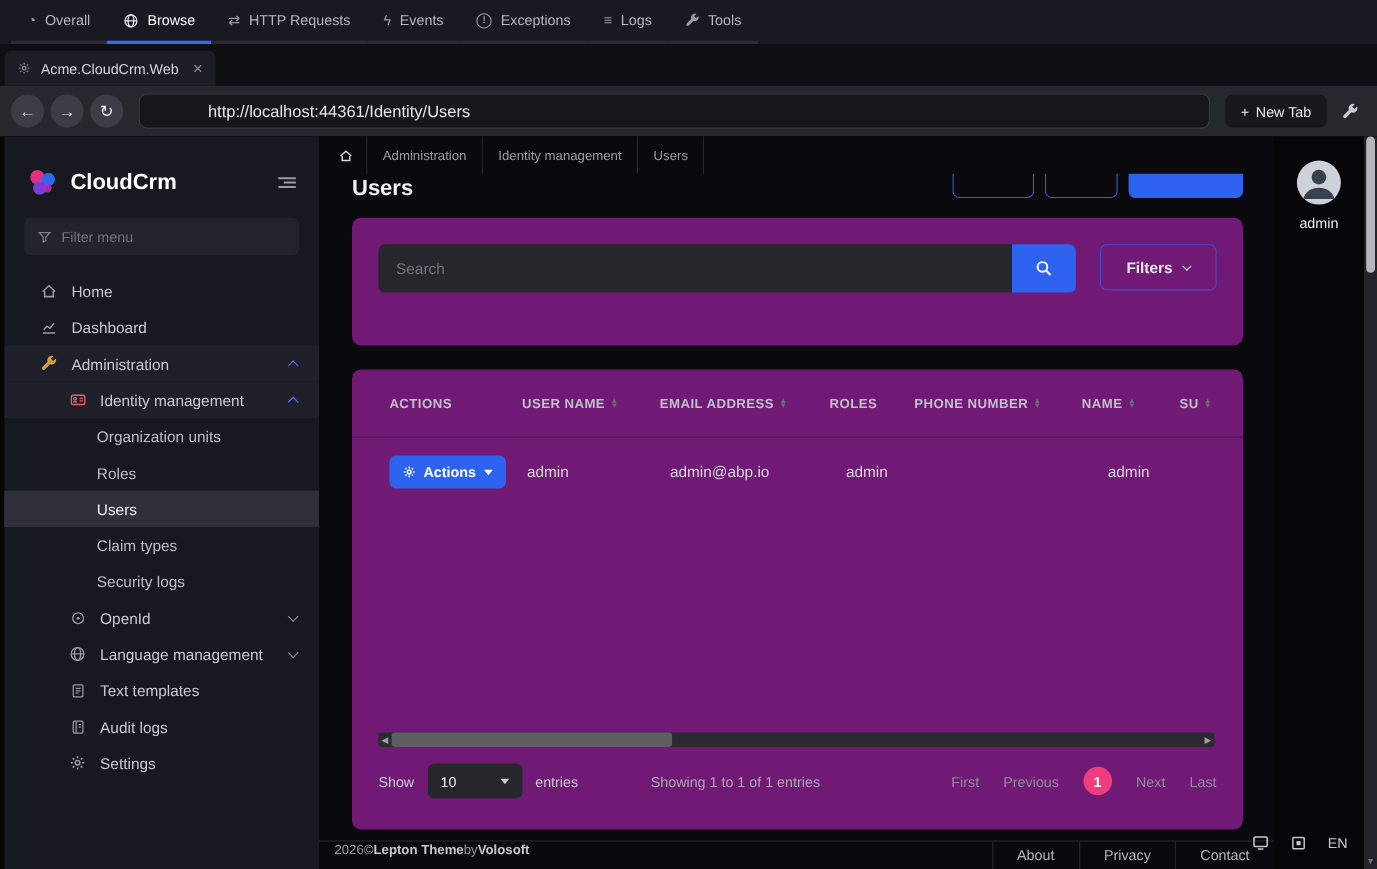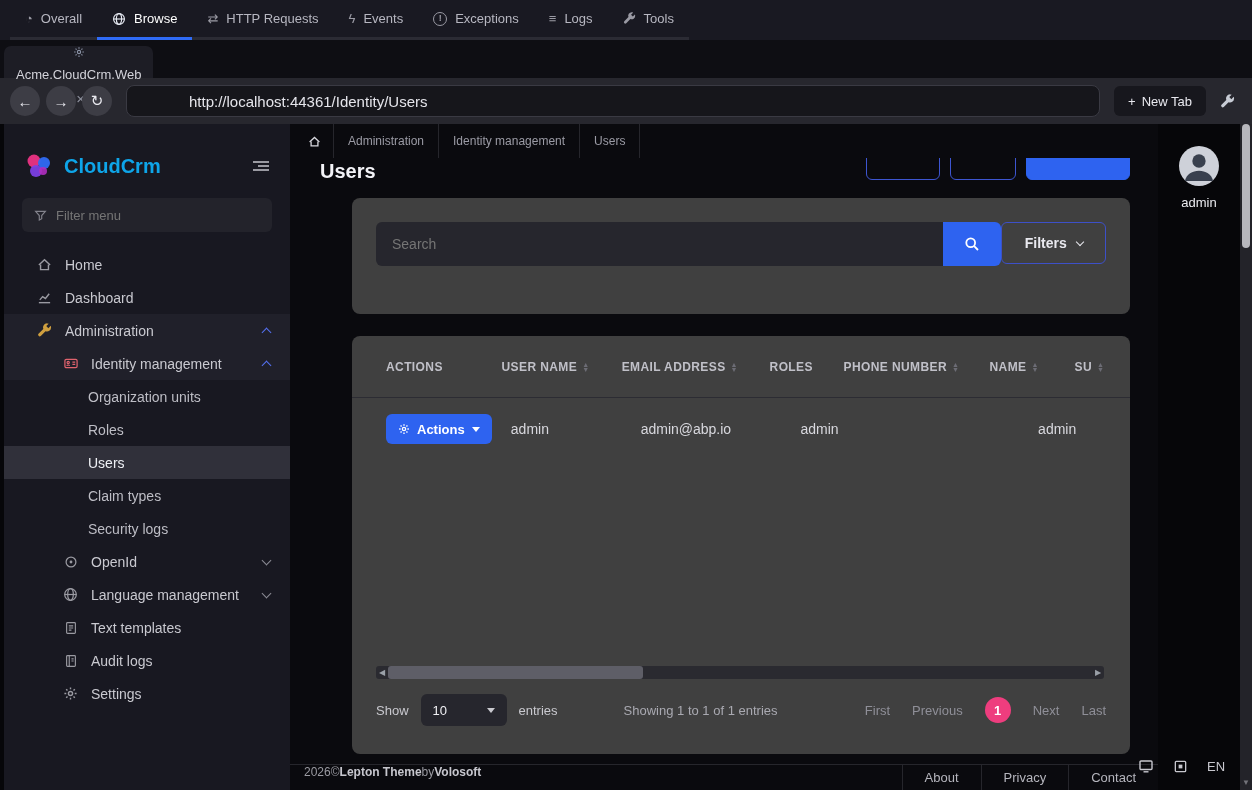--- a/index.html
+++ b/index.html
@@ -10,39 +10,39 @@
   
   .devbar { height:40px; background:#191922; display:flex; align-items:stretch; padding-left:10px; }
   .devtab { display:flex; align-items:center; gap:8px; padding:0 15px; font-size:13px; color:#b7b7c1; border-bottom:3px solid #2b2b34; cursor:pointer; white-space:nowrap; }
   .devtab.active { color:#fff; border-bottom-color:#2f6bf6; }
   .ticon { display:flex; align-items:center; color:#9a9aa4; font-size:13px; line-height:1; }
   .devtab.active .ticon { color:#e7eaf3; }
   .bang { width:14px; height:14px; border:1.4px solid currentColor; border-radius:50%; font-size:9px; display:flex; align-items:center; justify-content:center; font-weight:bold; }
 
   
   .tabstrip { height:38px; background:#0e0e13; display:flex; align-items:flex-end; padding-left:4px; }
-  .btab { height:32px; background:#1d1d25; display:flex; align-items:center; gap:9px; padding:0 12px; font-size:13px; color:#d3d3da; border-radius:7px 7px 0 0; cursor:pointer;flex-direction:column; }
+  .btab { height:32px; background:#1d1d25; display:flex; align-items:center; gap:9px; padding:0 12px; font-size:13px; color:#d3d3da; border-radius:7px 7px 0 0; cursor:pointer; }
   .btab .bicon { display:flex; color:#8b93a6; }
   .btab .close { color:#9093a0; font-size:15px; line-height:1; margin-left:4px; cursor:pointer; }
 
   
   .toolbar { height:46px; background:#27272e; display:flex; align-items:center; padding:0 10px; gap:6px; }
   .navbtn { width:30px; height:30px; border-radius:50%; background:#3d3d45; color:#e9e9ef; display:flex; align-items:center; justify-content:center; font-size:15px; cursor:pointer; flex-shrink:0; }
   .urlbar { flex:1; height:32px; margin:0 8px; background:#16161b; border:1px solid #3a3a43; border-radius:8px; display:flex; align-items:center; padding:0 14px; }
   .urlbar input { background:transparent; border:0; outline:0; color:#e5e5eb; font-size:15px; width:100%; font-family:inherit;padding-left:48px; }
   .newtab { height:30px; background:#17171d; border-radius:6px; color:#e9e9ef; font-size:13px; display:flex; align-items:center; gap:6px; padding:0 14px; cursor:pointer; flex-shrink:0; }
   .toolwrench { width:30px; display:flex; justify-content:center; color:#c8ccd5; flex-shrink:0; }
 
   
   .app { display:flex; height:666px; background:#060609; }
 
   
   .sidebar { width:286px; background:#181821; padding-top:18px; flex-shrink:0; margin-left:4px; }
   .brandrow { height:48px; display:flex; align-items:center; gap:10px; padding:0 20px; }
-  .brand { font-size:20px; font-weight:bold; color:#0ea5e9; flex:1; }
+  .brand { font-size:20px; font-weight:bold; color:#ffffff; flex:1; }
   .collapse { color:#9a9aa2; display:flex; cursor:pointer; }
   .filterbox { margin:8px 18px 16px; height:34px; background:#23232b; border-radius:6px; display:flex; align-items:center; gap:9px; padding:0 12px; color:#83838c; }
   .filterbox input { background:transparent; border:0; outline:0; color:#a3a3a3; font-size:13px; width:100%; font-family:inherit; }
   .nav-item { height:33px; display:flex; align-items:center; gap:12px; padding:0 20px 0 32px; font-size:14px; color:#c9c9d0; cursor:pointer; }
   .nav-item.lvl2 { padding-left:58px; }
   .nav-item.lvl3 { padding-left:84px; color:#bdbdc5; }
   .nav-item.hl { background:#20202a; }
   .nav-item.sel { background:#30303a; color:#eef0f5; }
   .nicon { width:17px; display:flex; justify-content:center; color:#9a9aa2; flex-shrink:0; }
   .nicon.gold { color:#cf9f3f; }
@@ -61,21 +61,21 @@
   .crumbcell.homecell { color:#d8d8de; padding:0 12px; }
   .content { flex:1; position:relative; overflow:hidden; padding:2px 28px 0 30px; }
   .pagehead { display:flex; justify-content:space-between; align-items:flex-start; height:34px; }
   .pagetitle { font-size:20px; font-weight:bold; color:#f3f3f7; }
   .headbtns { display:flex; gap:10px; margin-top:-16px; }
   .hbtn { height:36px; border:1px solid #3d55d0; border-radius:6px; background:transparent; cursor:pointer; }
   .hbtn.b1 { width:74px; }
   .hbtn.b2 { width:66px; }
   .hbtn.primary { width:104px; background:#2e63f0; border-color:#2e63f0; }
 
-  .card { background:#404040; border-radius:8px;margin-left:32px; }
+  .card { background:#701a75; border-radius:8px; }
   .searchcard { margin-top:4px; height:116px; padding:24px; display:flex; justify-content:space-between; align-items:flex-start; }
   .searchgroup { display:flex; width:634px; height:44px; }
   .searchgroup input { flex:1; background:#26262d; border:0; outline:0; border-radius:6px 0 0 6px; color:#cfcfd6; font-size:14px; padding:0 16px; font-family:inherit; }
   .searchbtn { width:58px; background:#2e63f0; border:0; border-radius:0 6px 6px 0; display:flex; align-items:center; justify-content:center; color:#fff; cursor:pointer; }
   .filtersbtn { width:106px; height:42px; border:1px solid #3d50c8; background:transparent; border-radius:6px; color:#e9e9ef; font-size:14px; font-weight:bold; display:flex; align-items:center; justify-content:center; gap:10px; cursor:pointer; font-family:inherit; }
 
   .tablecard { margin-top:22px; height:418px; position:relative; overflow:hidden; }
   .thead, .trow { display:flex; align-items:center; padding-left:34px; }
   .thead { height:62px; border-bottom:1px solid #2c2c33; }
   .trow { height:62px; }

